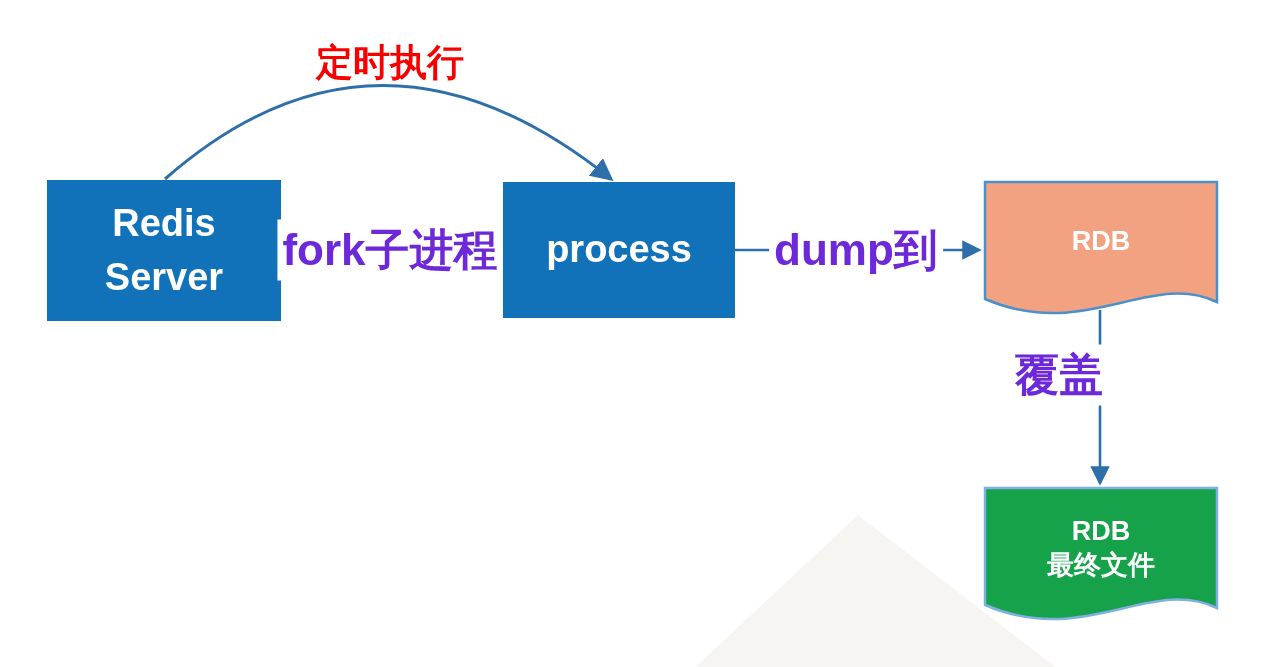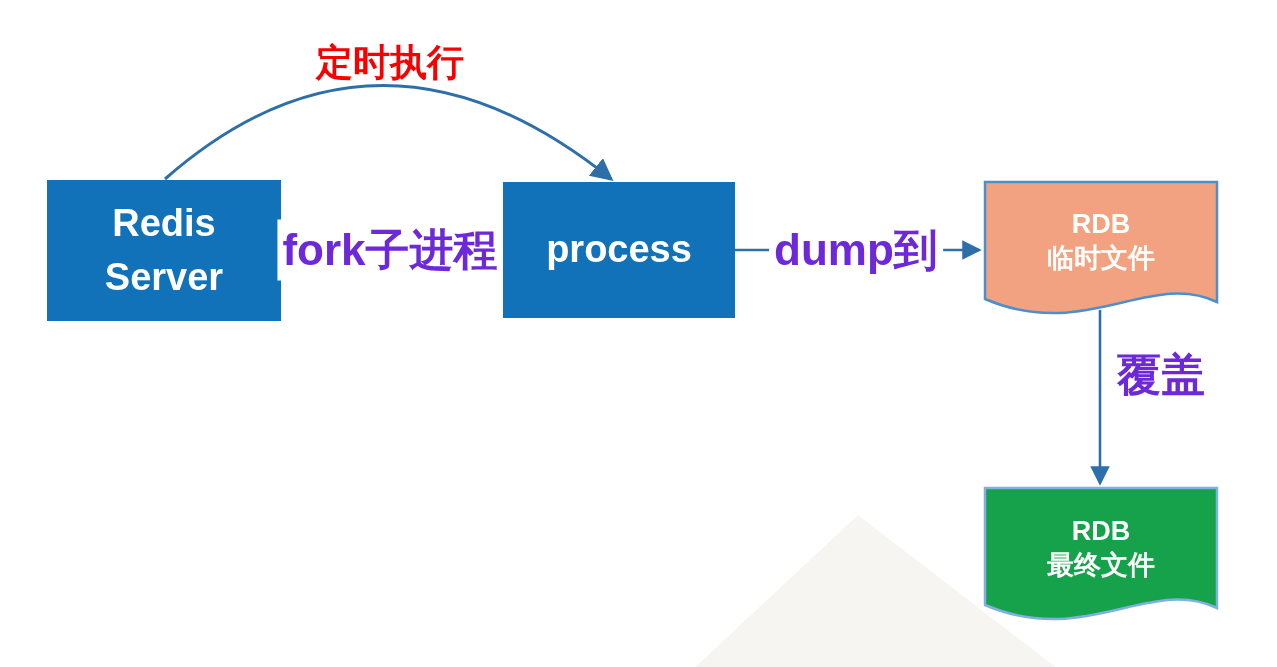--- a/index.html
+++ b/index.html
@@ -95,29 +95,28 @@
     <span>Redis</span>
     <span>Server</span>
   </div>
 
   <div class="overlay node-text proc" style="left:503px; top:182px; width:232px; height:136px;">
     <span>process</span>
   </div>
 
   <div class="overlay node-text doc" style="left:985px; top:184px; width:232px; height:114px;">
     <span>RDB</span>
-    <span>临时文件</span>
   </div>
 
   <div class="overlay node-text doc" style="left:985px; top:490px; width:232px; height:116px;">
     <span>RDB</span>
     <span>最终文件</span>
   </div>
 
   <div class="overlay edge-label red" style="left:390px; top:63px;">定时执行</div>
 
   <div class="overlay edge-label" style="left:390px; top:250px;">fork子进程</div>
 
   <div class="overlay edge-label" style="left:856px; top:250px;">dump到</div>
 
-  <div class="overlay edge-label" style="left:1161px; top:375px;">覆盖</div>
+  <div class="overlay edge-label" style="left:1059px; top:375px;">覆盖</div>
 
 </div>
 
 </body></html>

